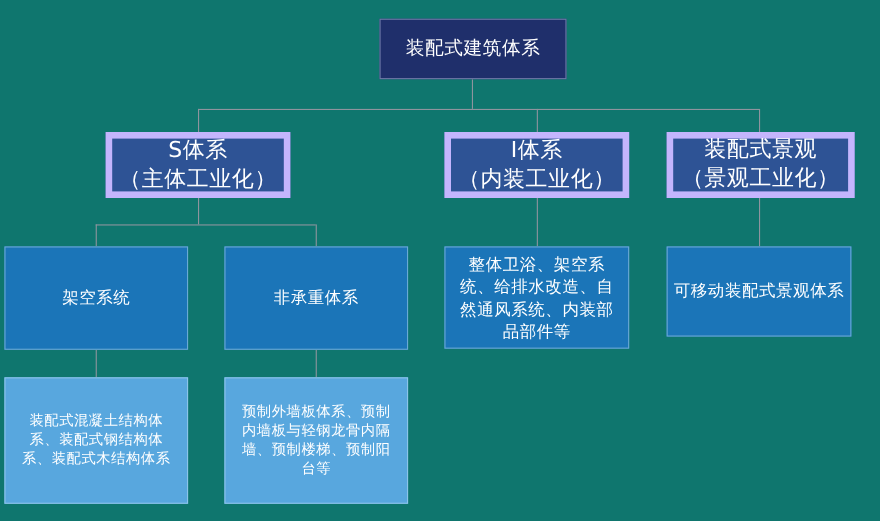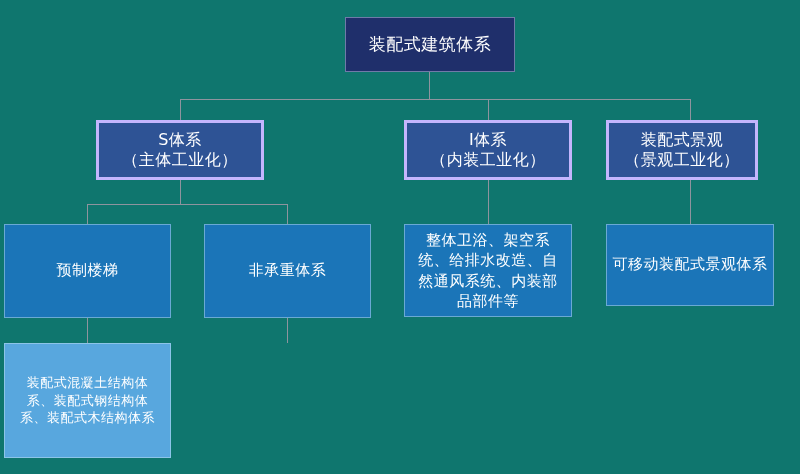--- a/index.html
+++ b/index.html
@@ -24,22 +24,22 @@
     white-space:pre-line;
     z-index:3;
   }
   .node.root{
     background:#1f2f6b;
     border:1px solid #6f7ba8;
     font-size:17px;
   }
   .node.lvl2{
     background:#2e5395;
-    border:3px solid #c4b5fd;
-    font-size:16px;
+    border:6px solid #c4b5fd;
+    font-size:20px;
   }
   .node.lvl3{
     background:#1b75b8;
     border:1px solid #6aa9d4;
     font-size:15px;
     text-align:center;
   }
   .node.lvl4{
     background:#58a7de;
     border:1px solid #8cc4e8;
@@ -80,27 +80,28 @@
   <div class="conn v" style="left:690px;top:180px;height:44px;"></div>
 
   <div class="node root" style="left:345px;top:17px;width:170px;height:55px;">装配式建筑体系</div>
 
   <div class="node lvl2" style="left:96px;top:120px;width:168px;height:60px;">S体系
 （主体工业化）</div>
 
   <div class="node lvl2" style="left:404px;top:120px;width:168px;height:60px;">I体系
 （内装工业化）</div>
 
-  <div class="node lvl2" style="left:606px;top:120px;width:152px;height:60px;font-family:Liberation Serif, serif;">装配式景观
+  <div class="node lvl2" style="left:606px;top:120px;width:171px;height:60px;font-family:Liberation Serif, serif;">装配式景观
 （景观工业化）</div>
 
-  <div class="node lvl3" style="left:4px;top:224px;width:167px;height:94px;">预制楼梯</div>
+  <div class="node lvl3" style="left:4px;top:224px;width:167px;height:94px;">架空系统</div>
 
   <div class="node lvl3" style="left:204px;top:224px;width:167px;height:94px;">非承重体系</div>
 
   <div class="node lvl3 wrap" style="left:404px;top:224px;width:168px;height:93px;">整体卫浴、架空系统、给排水改造、自然通风系统、内装部品部件等</div>
 
   <div class="node lvl3" style="left:606px;top:224px;width:168px;height:82px;">可移动装配式景观体系</div>
 
   <div class="node lvl4 wrap" style="left:4px;top:343px;width:167px;height:115px;">装配式混凝土结构体系、装配式钢结构体系、装配式木结构体系</div>
 
+  <div class="node lvl4 wrap" style="left:204px;top:343px;width:167px;height:115px;">预制外墙板体系、预制内墙板与轻钢龙骨内隔墙、预制楼梯、预制阳台等</div>
 
 </div>
 
 </body></html>

